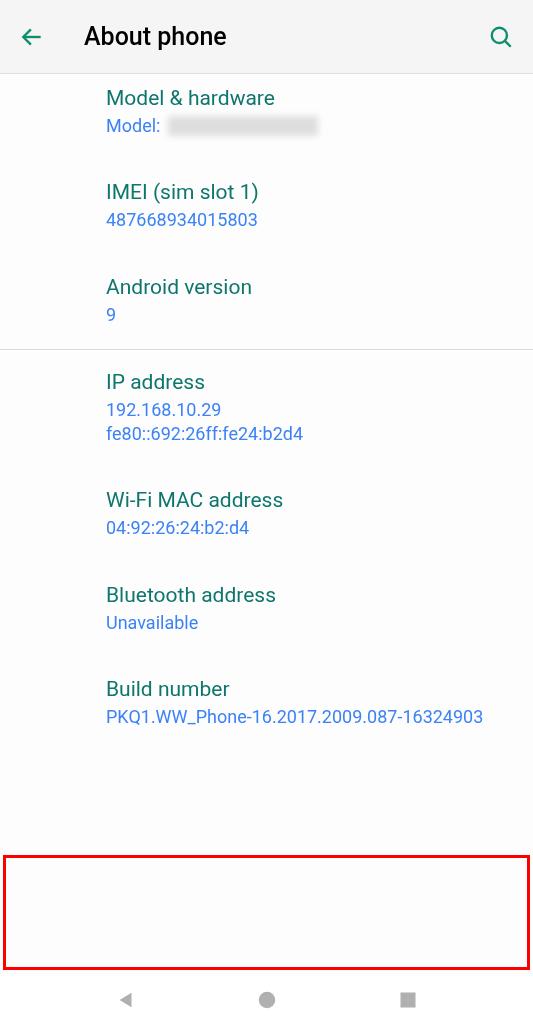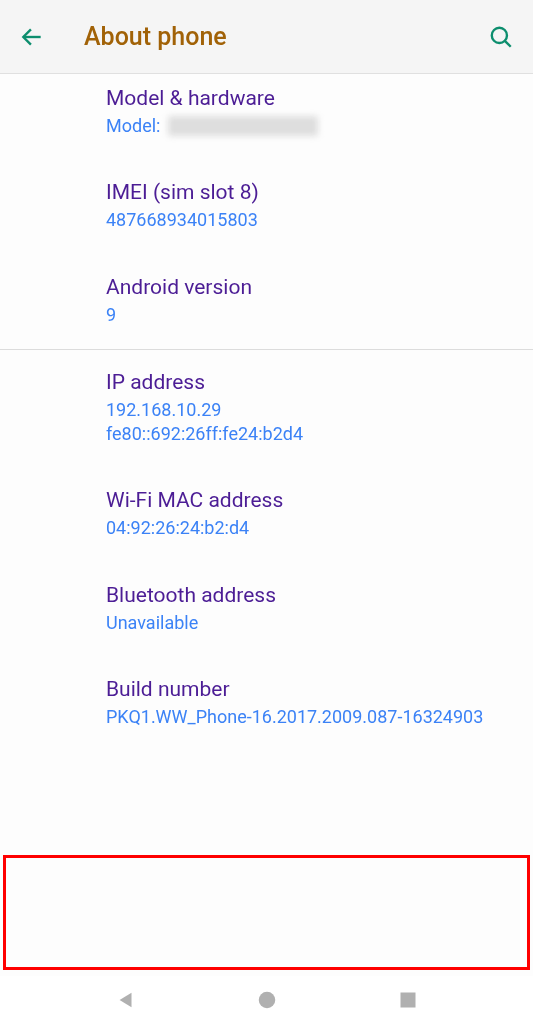--- a/index.html
+++ b/index.html
@@ -26,21 +26,21 @@
     .back-arrow {
       color: #0d8e6e;
       width: 28px;
       height: 28px;
       display: flex;
       align-items: center;
       justify-content: center;
       margin-right: 38px;
     }
     .page-title {
-      color: #a16207;
+      color: #000000;
       font-size: 25px;
       font-weight: 500;
       flex: 1;
     }
     .search-icon {
       color: #0d8e6e;
       width: 28px;
       height: 28px;
       display: flex;
       align-items: center;
@@ -48,21 +48,21 @@
     }
     .content {
       padding-left: 106px;
       padding-right: 20px;
     }
     .item {
       padding-top: 20px;
       padding-bottom: 22px;
     }
     .item-title {
-      color: #4c1d95;
+      color: #0f766e;
       font-size: 21px;
       font-weight: 400;
       margin-bottom: 4px;
     }
     .item-value {
       color: #3b82f6;
       font-size: 18px;
       font-weight: 400;
       line-height: 1.35;
     }
@@ -140,21 +140,21 @@
   <div class="item first-item">
     <div class="item-title">Model &amp; hardware</div>
     <div class="item-value model-inline">
       <span>Model:</span>
       <span class="blurred"></span>
     </div>
   </div>
 
 
   <div class="item">
-    <div class="item-title">IMEI (sim slot 8)</div>
+    <div class="item-title">IMEI (sim slot 1)</div>
     <div class="item-value">487668934015803</div>
   </div>
 
   <div class="item">
     <div class="item-title">Android version</div>
     <div class="item-value">9</div>
   </div>
 
   <div class="divider"></div>
 

